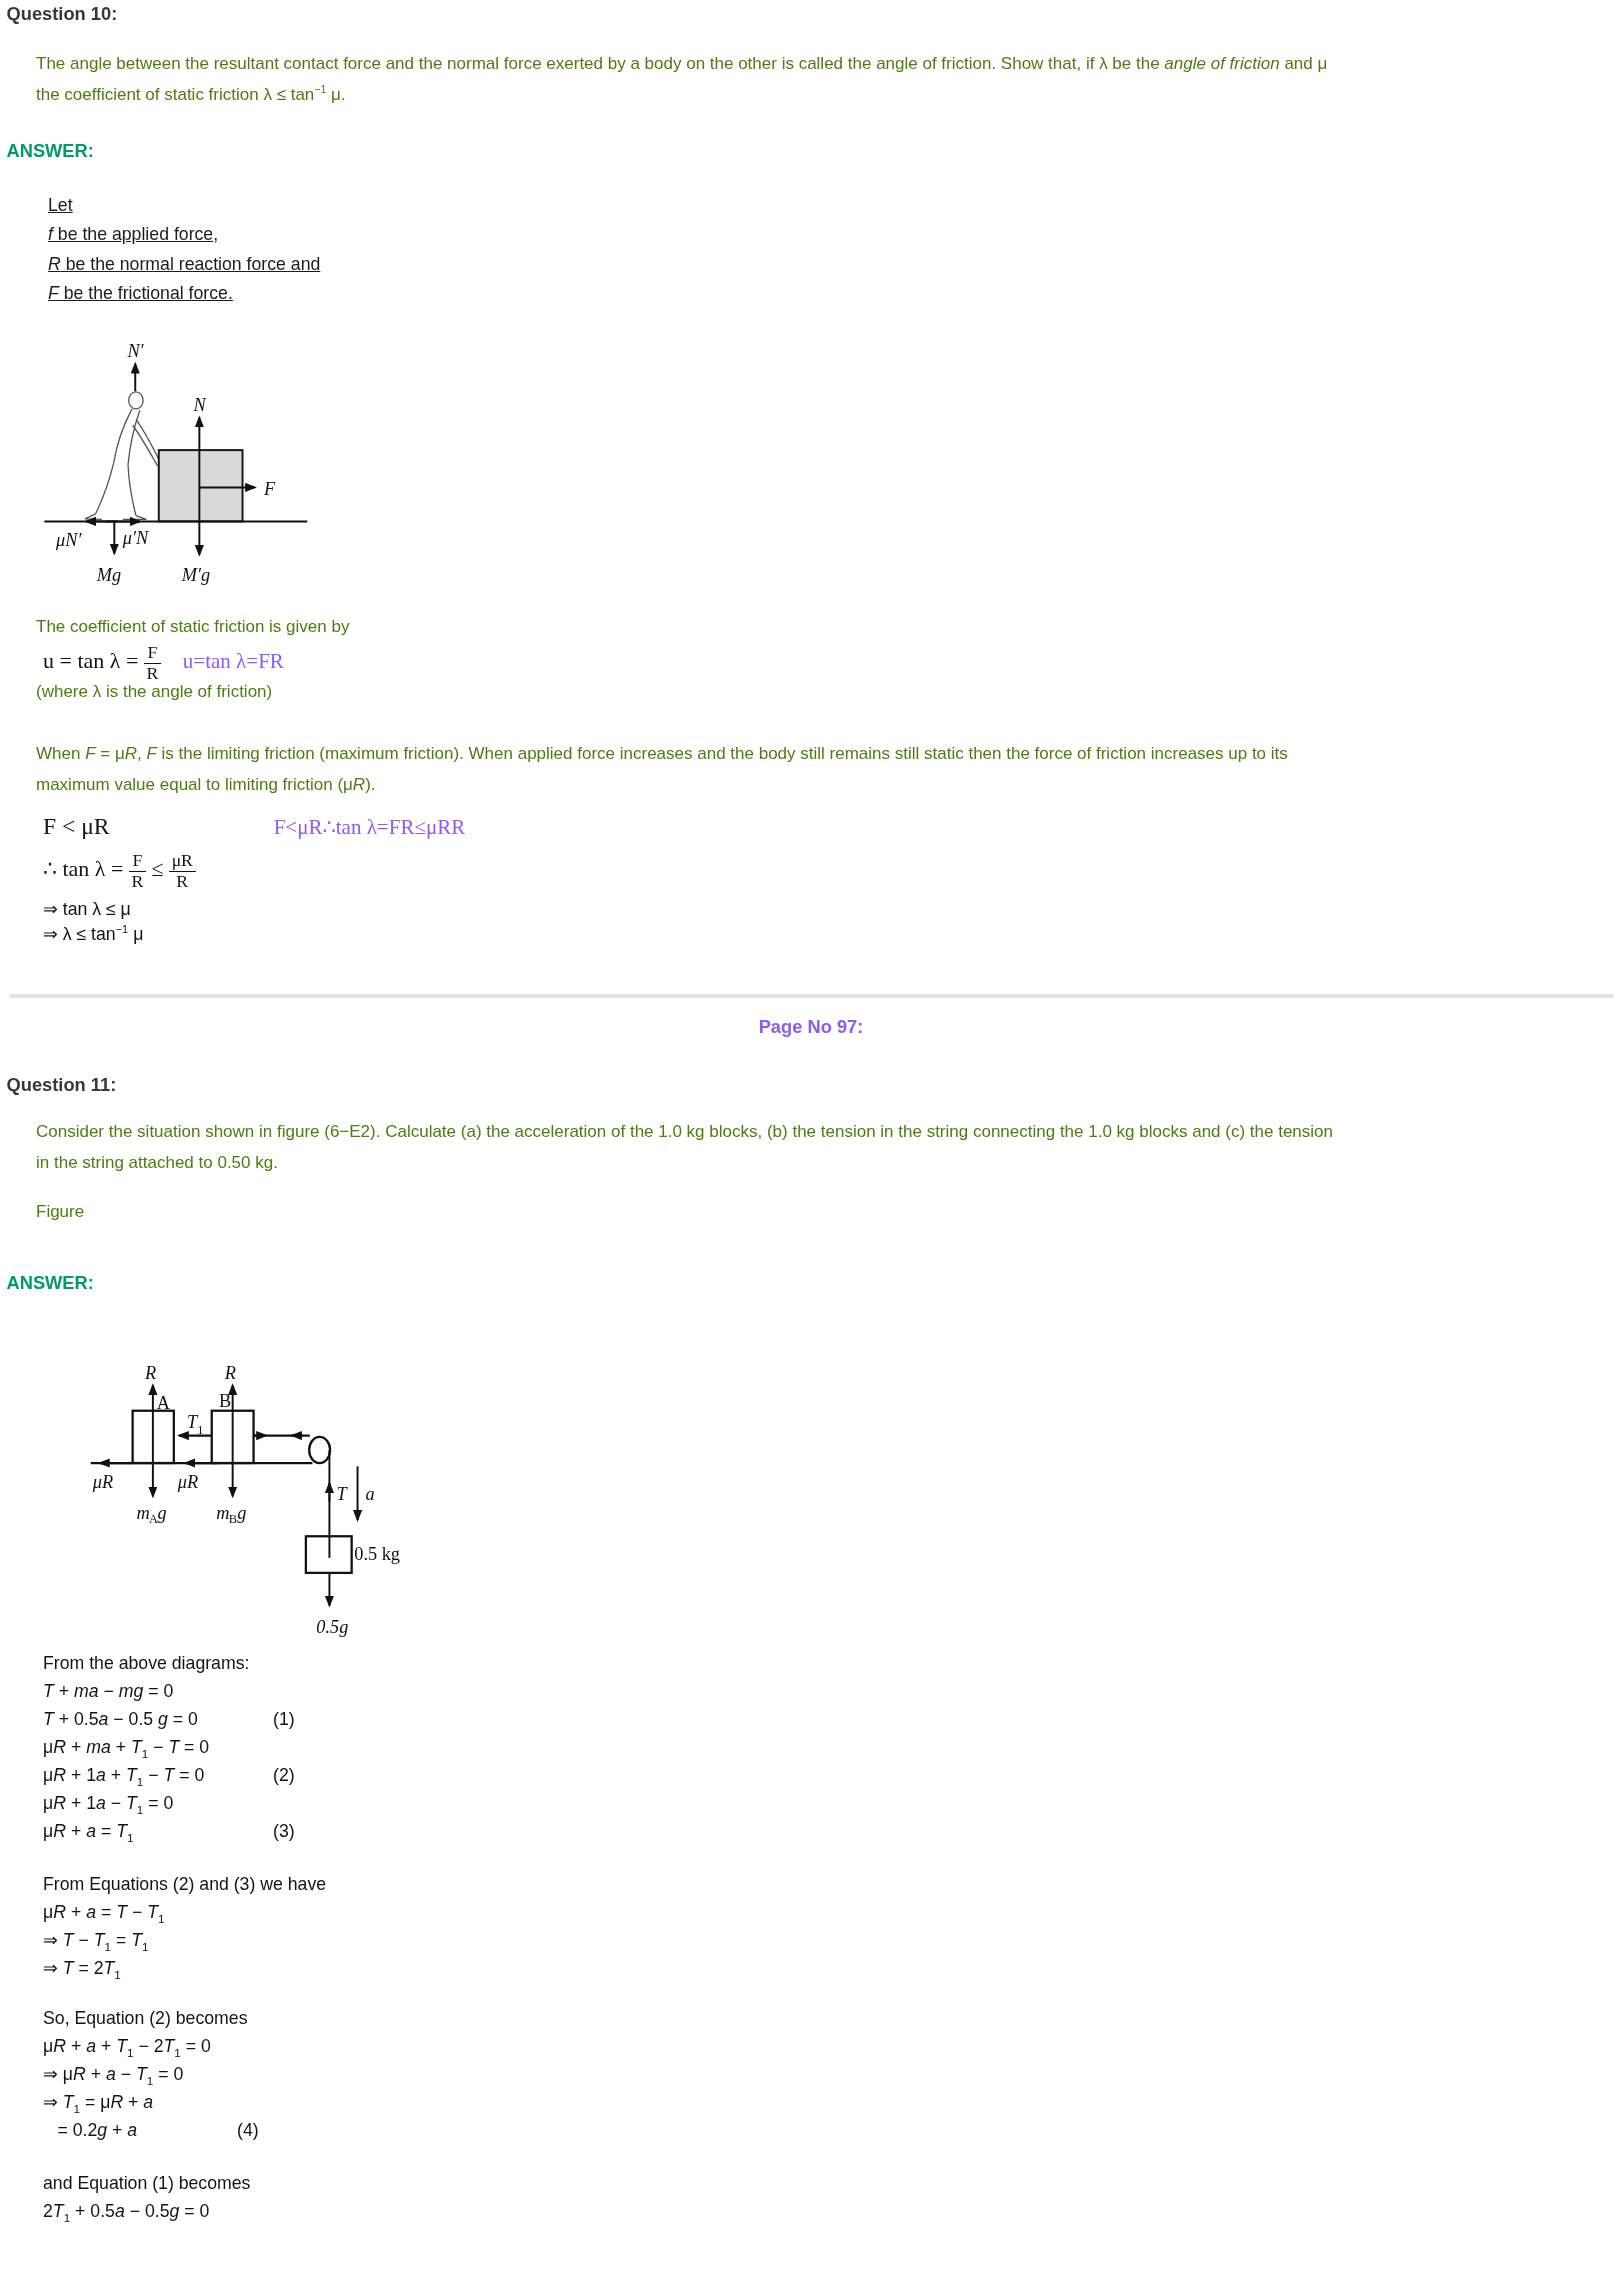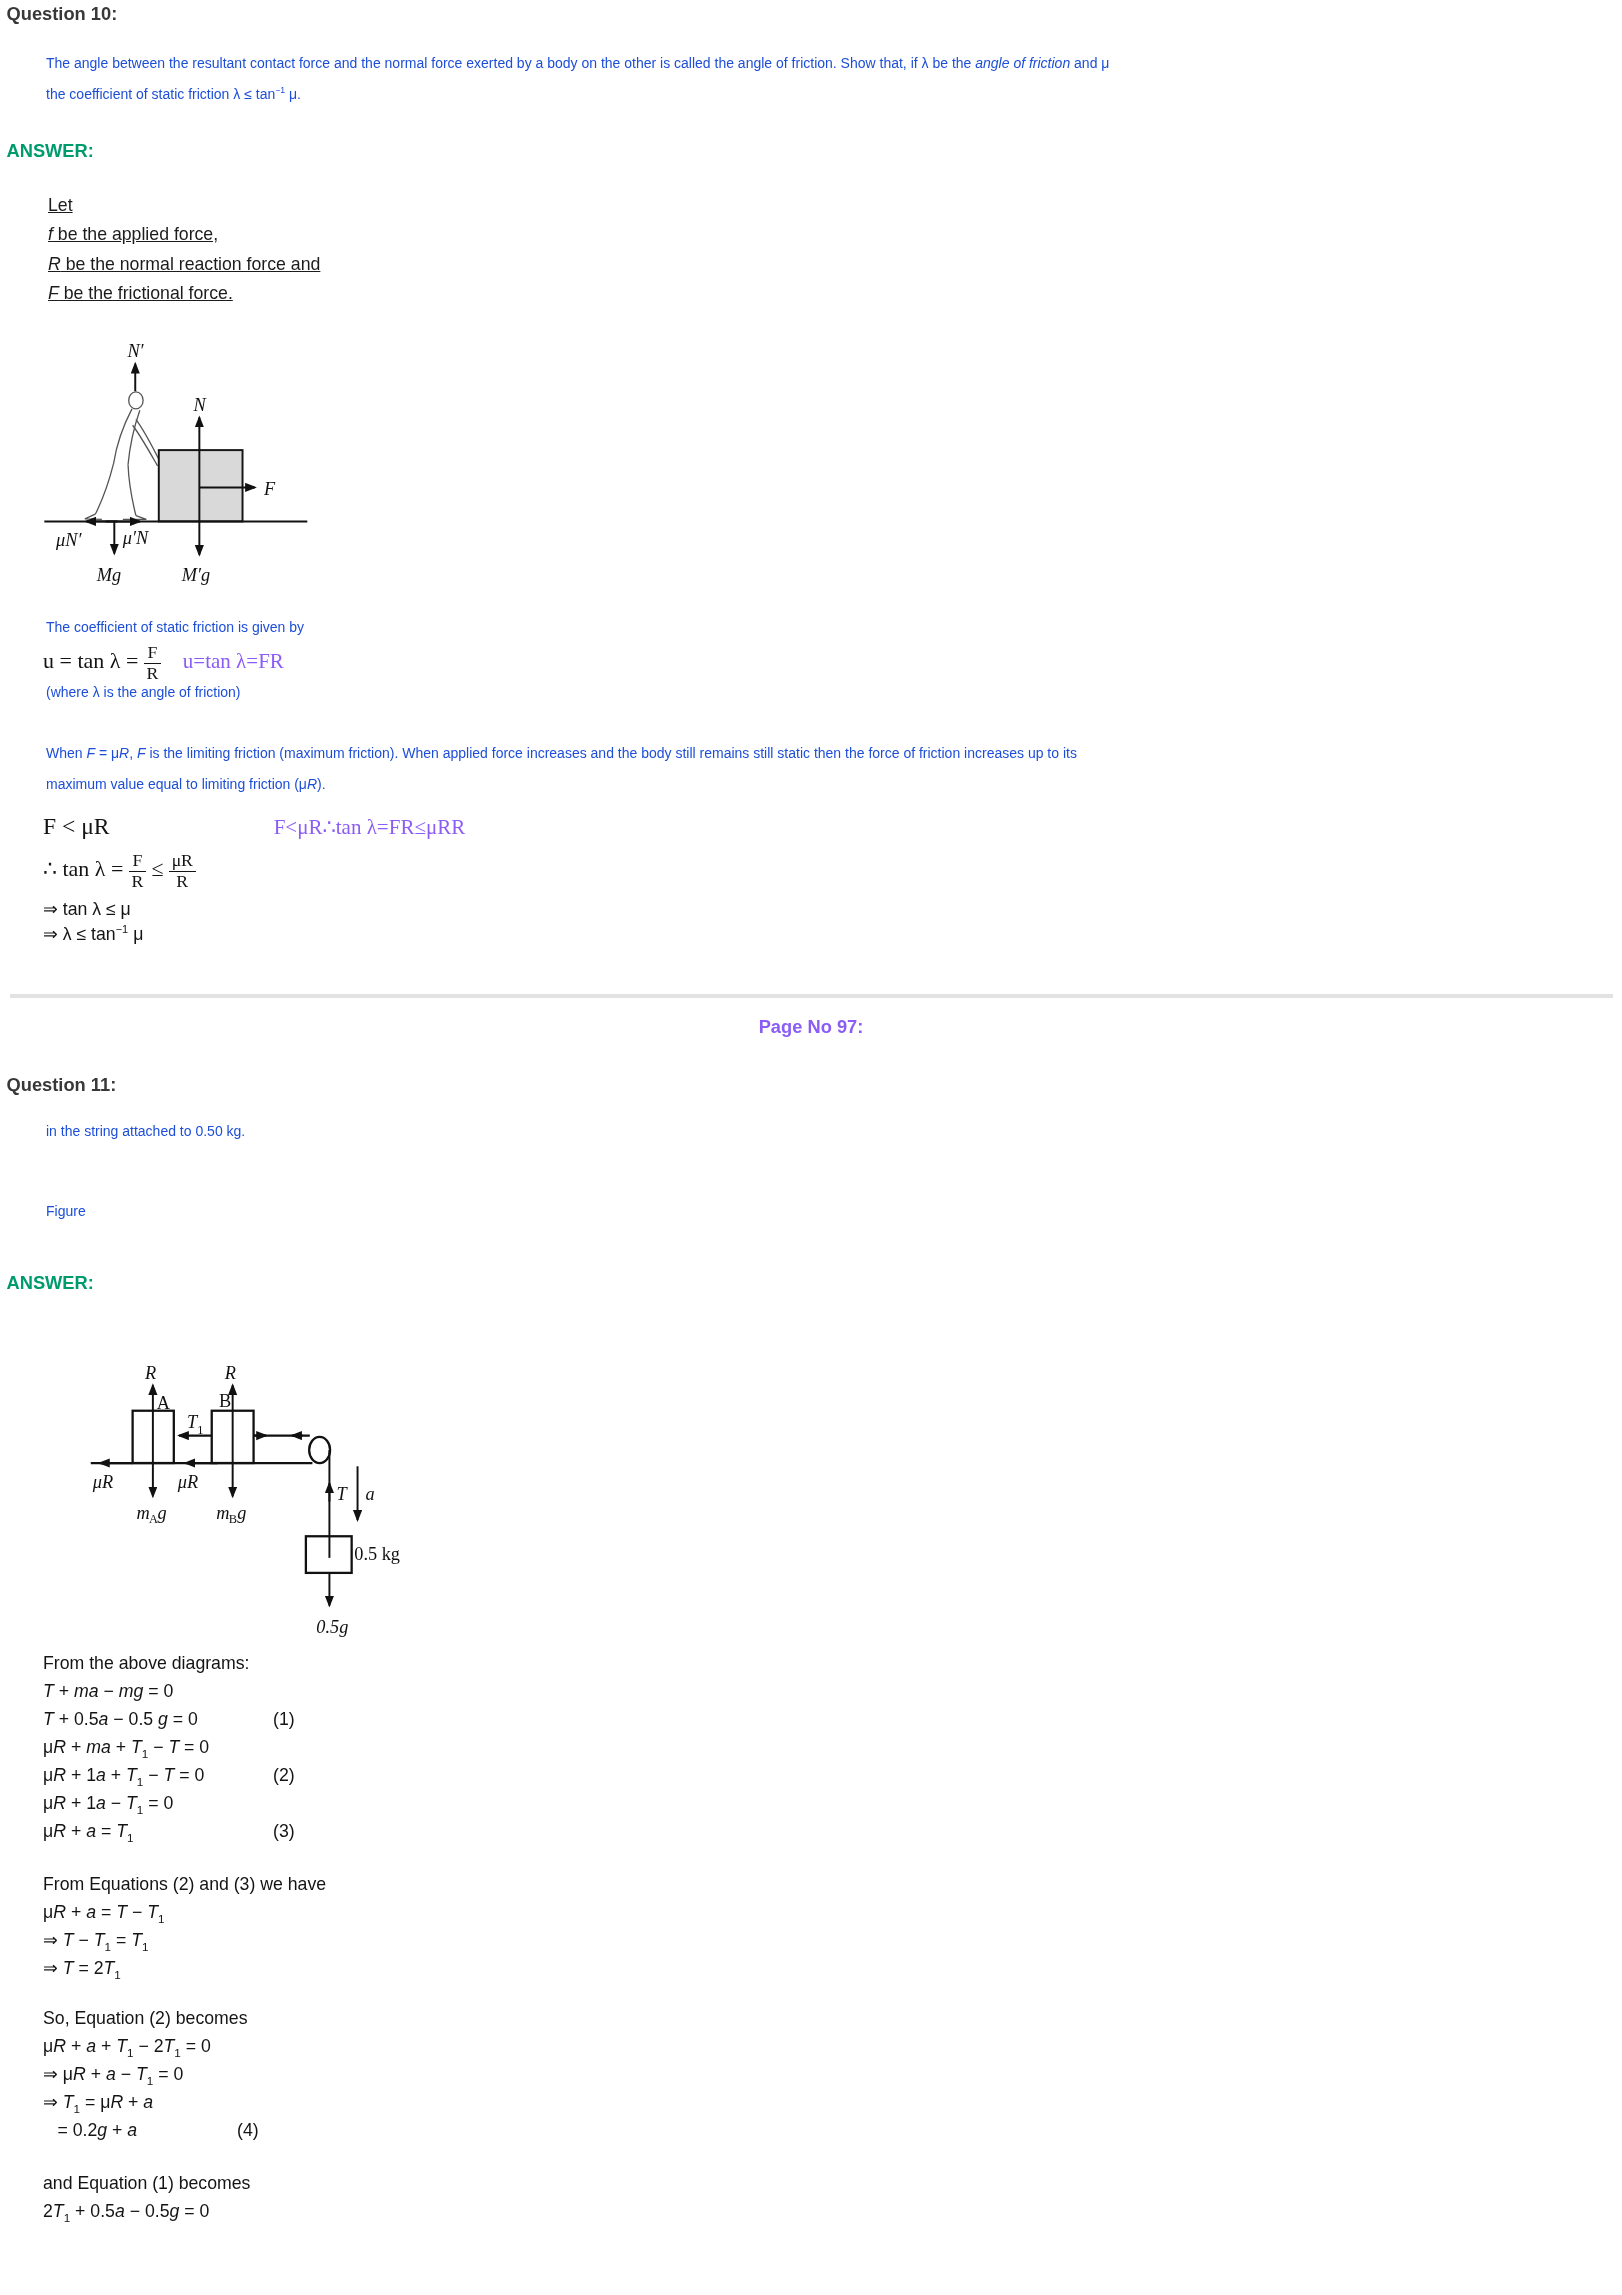--- a/index.html
+++ b/index.html
@@ -1,21 +1,21 @@
 <!DOCTYPE html>
 <html style="font-size:10.5px"><head>
 <meta charset="utf-8">
 <style>
   html,body{margin:0;padding:0;background:#fff;}
   .page{position:relative;width:1622px;height:2295px;background:#ffffff;
         font-family:"Liberation Sans",sans-serif;color:#1c1c1c;overflow:hidden;}
   .abs{position:absolute;}
   .h{position:absolute;left:6.5px;font-weight:bold;font-size:18.3px;color:#383838;white-space:nowrap;}
   .ans{position:absolute;left:6.5px;font-weight:bold;font-size:18.3px;color:#009b6d;white-space:nowrap;}
-  .body-text{position:absolute;left:46px;font-size:14px;line-height:31px;color:#1d4ed8;white-space:nowrap;}
+  .body-text{position:absolute;left:36px;font-size:17px;line-height:31px;color:#4d7c0f;white-space:nowrap;}
   .let-block{position:absolute;left:48px;font-size:17.7px;line-height:29.4px;color:#1c1c1c;white-space:nowrap;text-decoration:underline;}
   .eq-block{position:absolute;left:43px;font-size:17.7px;line-height:28px;color:#141414;}
   .eq-line{position:relative;white-space:nowrap;}
   .eqno{position:absolute;left:230px;top:0;}
   .it{font-style:italic;}
   sub{font-size:0.66em;line-height:0;}
   sup{font-size:0.62em;line-height:0;}
   .f-main{position:absolute;left:43px;font-family:"Liberation Serif",serif;font-size:22px;color:#141414;white-space:nowrap;}
   .f-alt{font-family:"Liberation Serif",serif;font-size:21px;color:#8b5cf6;}
   .frac{display:inline-block;vertical-align:middle;text-align:center;font-size:17.7px;line-height:1.12;}
@@ -118,20 +118,21 @@
   </div>
   <div class="eq-block" style="top:920px;">
     <div class="eq-line"><span>⇒ λ ≤ tan</span><sup>−1</sup><span> μ</span></div>
   </div>
 
   <div class="divider" style="top:994px;"></div>
   <div class="pageno" style="top:1016px;">Page No 97:</div>
 
   <div class="h" style="top:1074px;">Question 11:</div>
   <div class="body-text" style="top:1116px;">
+    <div>Consider the situation shown in figure (6−E2). Calculate (a) the acceleration of the 1.0 kg blocks, (b) the tension in the string connecting the 1.0 kg blocks and (c) the tension</div>
     <div>in the string attached to 0.50 kg.</div>
   </div>
   <div class="body-text" style="top:1196px;">Figure</div>
 
   <div class="ans" style="top:1272px;">ANSWER:</div>
 
   <svg class="abs" style="left:79px;top:1355px;" width="340" height="288" viewBox="120 2070 520 440">
     <defs>
       <marker id="ar2" markerUnits="userSpaceOnUse" markerWidth="20" markerHeight="16" refX="15" refY="7" orient="auto">
         <path d="M0,0 L18,7 L0,14 Z" fill="#111"></path>

